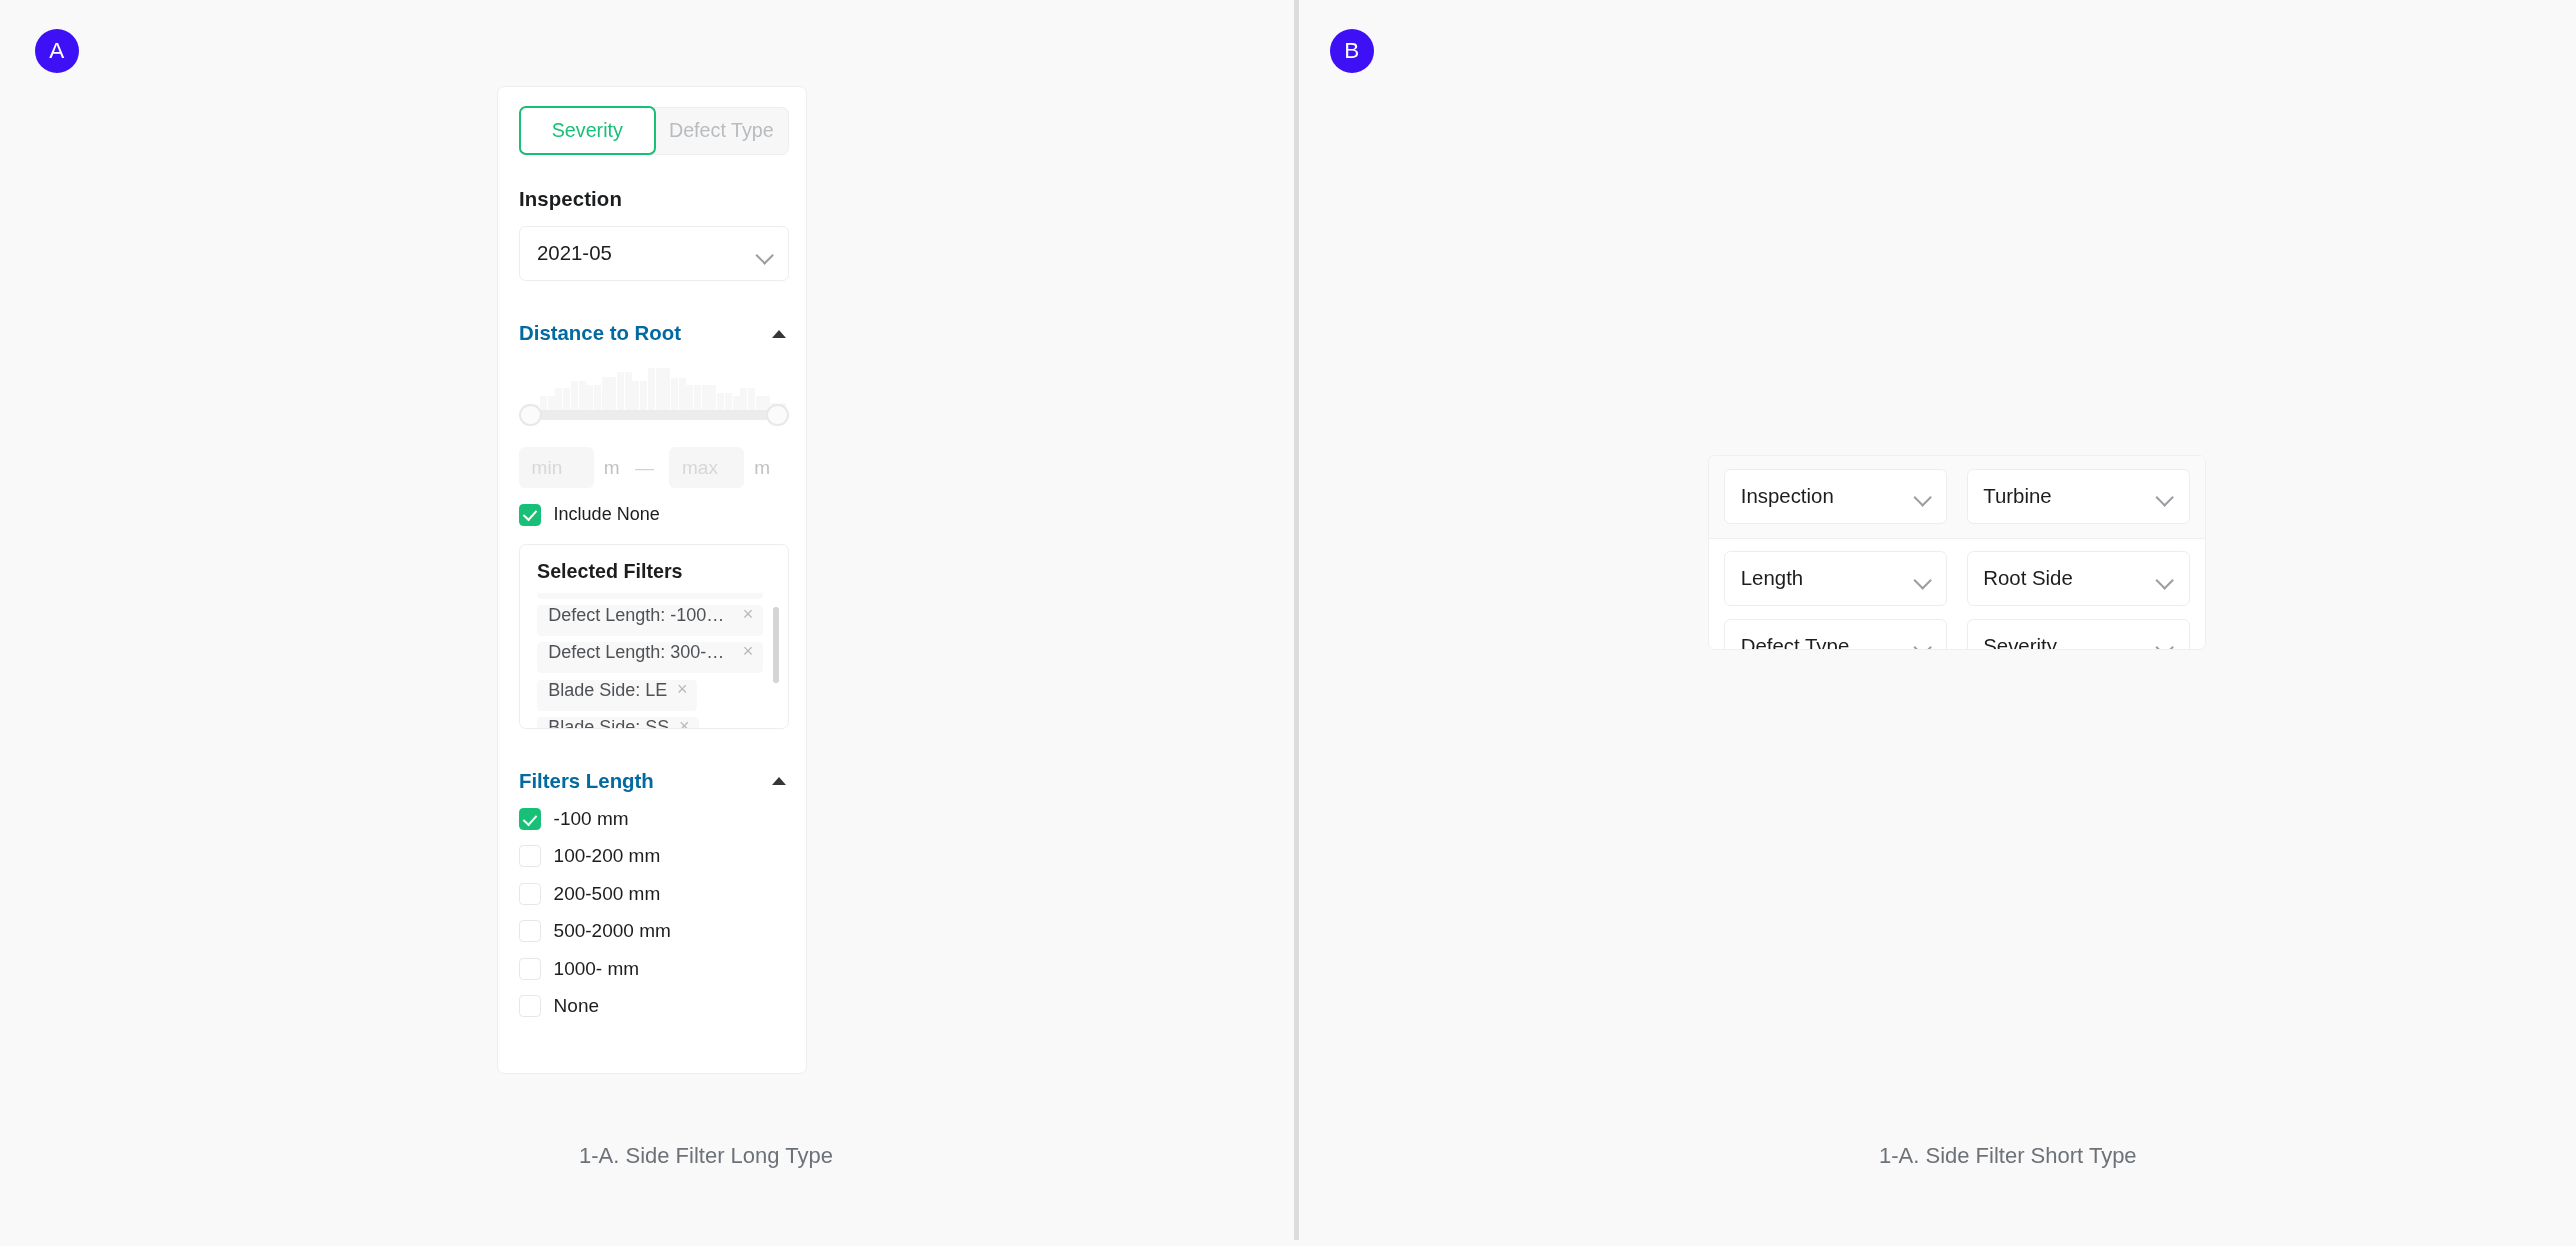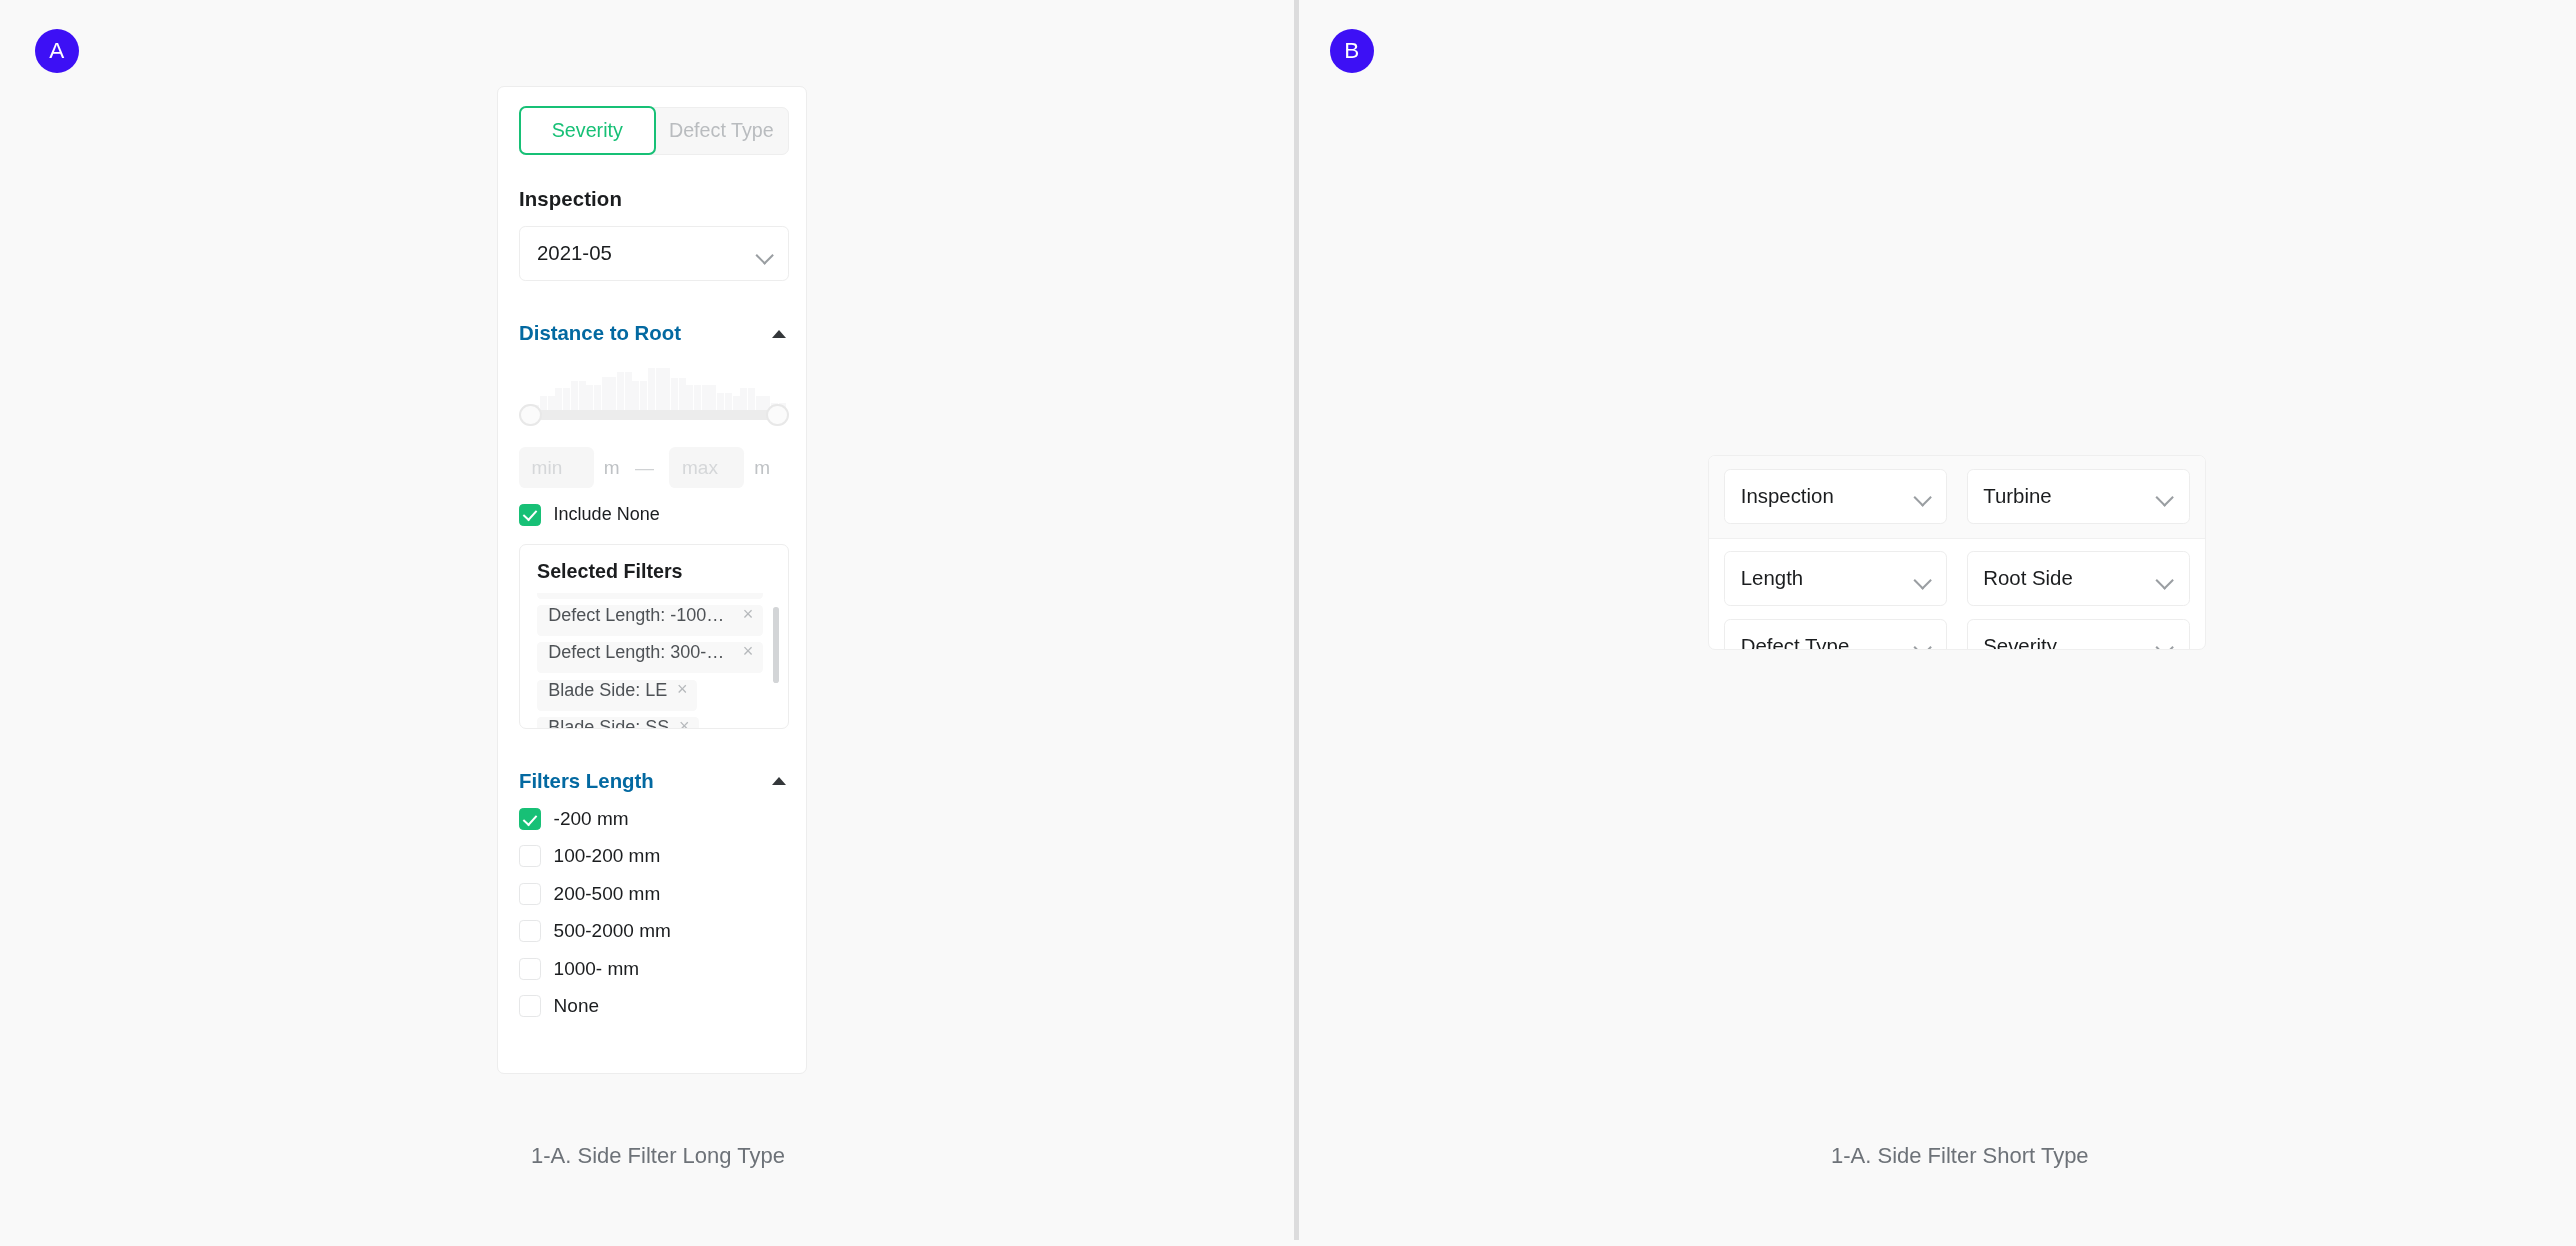--- a/index.html
+++ b/index.html
@@ -47,20 +47,21 @@
   .badge-a { left: 35px;   top: 29px; }
   .badge-b { left: 1330px; top: 29px; }
 
   
   .caption {
     position: absolute;
     font-size: 22px;
     color: #6d7278;
     white-space: nowrap;
     font-weight: 400;
+    margin-left: 48px;
   }
   .caption-a { left: 531px;  top: 1143px; }
   .caption-b { left: 1831px; top: 1143px; }
 
   
   .long-card {
     position: absolute;
     left: 497px;
     top: 86px;
     width: 310px;
@@ -499,21 +500,21 @@
     </div>
 
     <div class="group-head">
       <span class="group-title">Filters Length</span>
       <span class="caret-up"></span>
     </div>
 
     <div id="defectOptions">
         <div class="cb-row">
           <span class="cb checked"></span>
-          <span class="cb-label">-200 mm</span>
+          <span class="cb-label">-100 mm</span>
         </div>
         <div class="cb-row">
           <span class="cb"></span>
           <span class="cb-label">100-200 mm</span>
         </div>
         <div class="cb-row">
           <span class="cb"></span>
           <span class="cb-label">200-500 mm</span>
         </div>
         <div class="cb-row">

